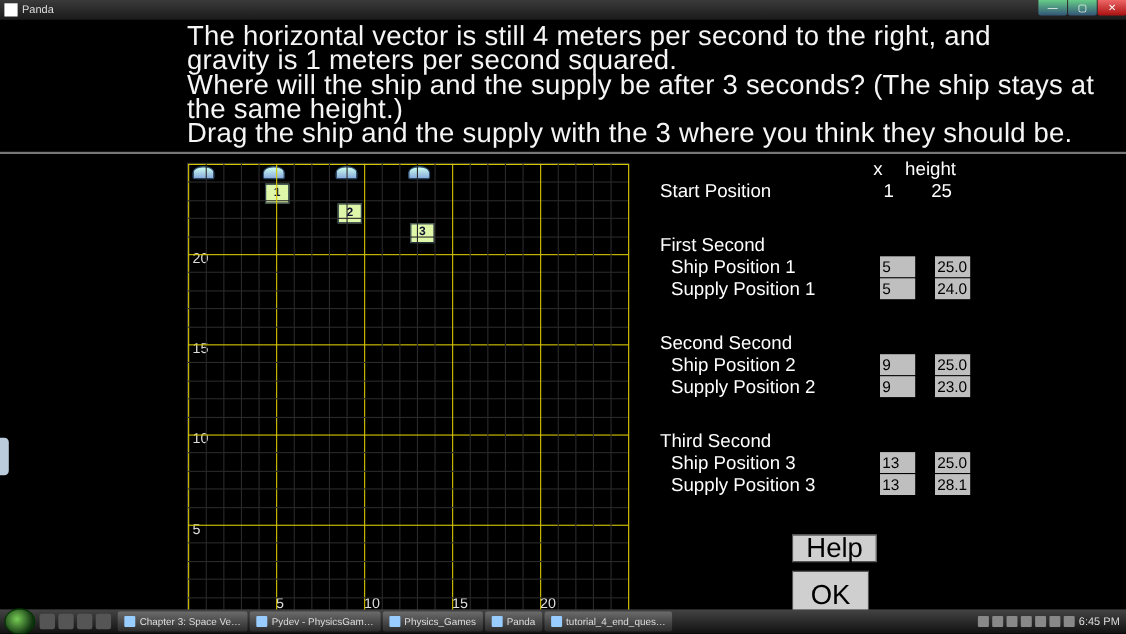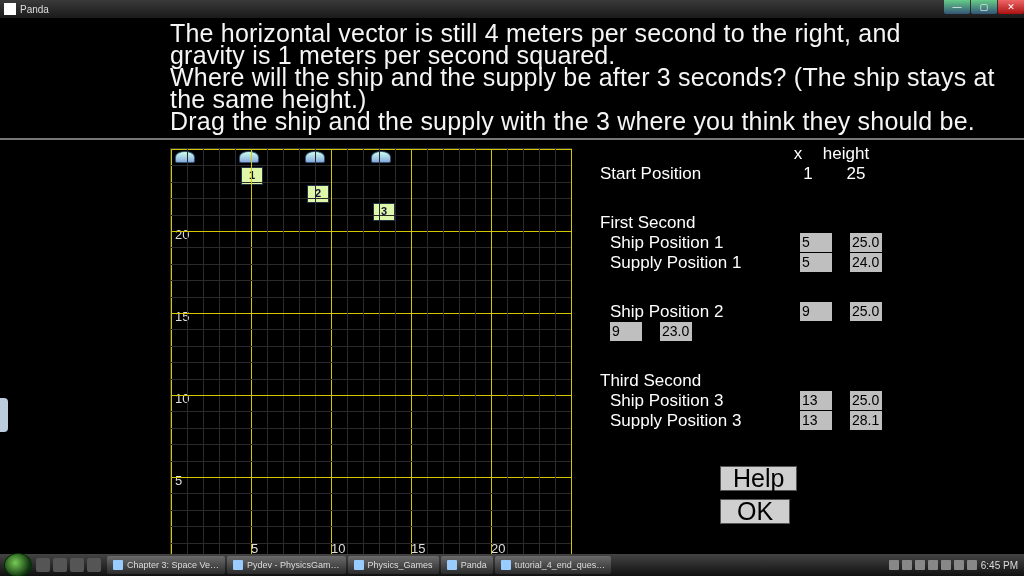--- a/index.html
+++ b/index.html
@@ -172,26 +172,28 @@
         <span class="val">25.0</span>
       </div>
       <div class="row indent">
         <span class="lab">Supply Position 1</span>
         <span class="val">5</span>
         <span class="val">24.0</span>
       </div>
     </div>
 
     <div class="sect">
+      <div>Second Second</div>
       <div class="row indent">
         <span class="lab">Ship Position 2</span>
         <span class="val">9</span>
         <span class="val">25.0</span>
       </div>
       <div class="row indent">
+        <span class="lab">Supply Position 2</span>
         <span class="val">9</span>
         <span class="val">23.0</span>
       </div>
     </div>
 
     <div class="sect">
       <div>Third Second</div>
       <div class="row indent">
         <span class="lab">Ship Position 3</span>
         <span class="val">13</span>
@@ -199,21 +201,21 @@
       </div>
       <div class="row indent">
         <span class="lab">Supply Position 3</span>
         <span class="val">13</span>
         <span class="val">28.1</span>
       </div>
     </div>
 
     <div class="btns">
       <div><span class="btn">Help</span></div>
-      <div><span class="btn" style="padding:2px 16px">OK</span></div>
+      <div><span class="btn" style="padding:12px 16px">OK</span></div>
     </div>
   </div>
 </div>
 
 <div class="taskbar">
   <div class="start"></div>
   <div class="ql">
       <div></div>
       <div></div>
       <div></div>

